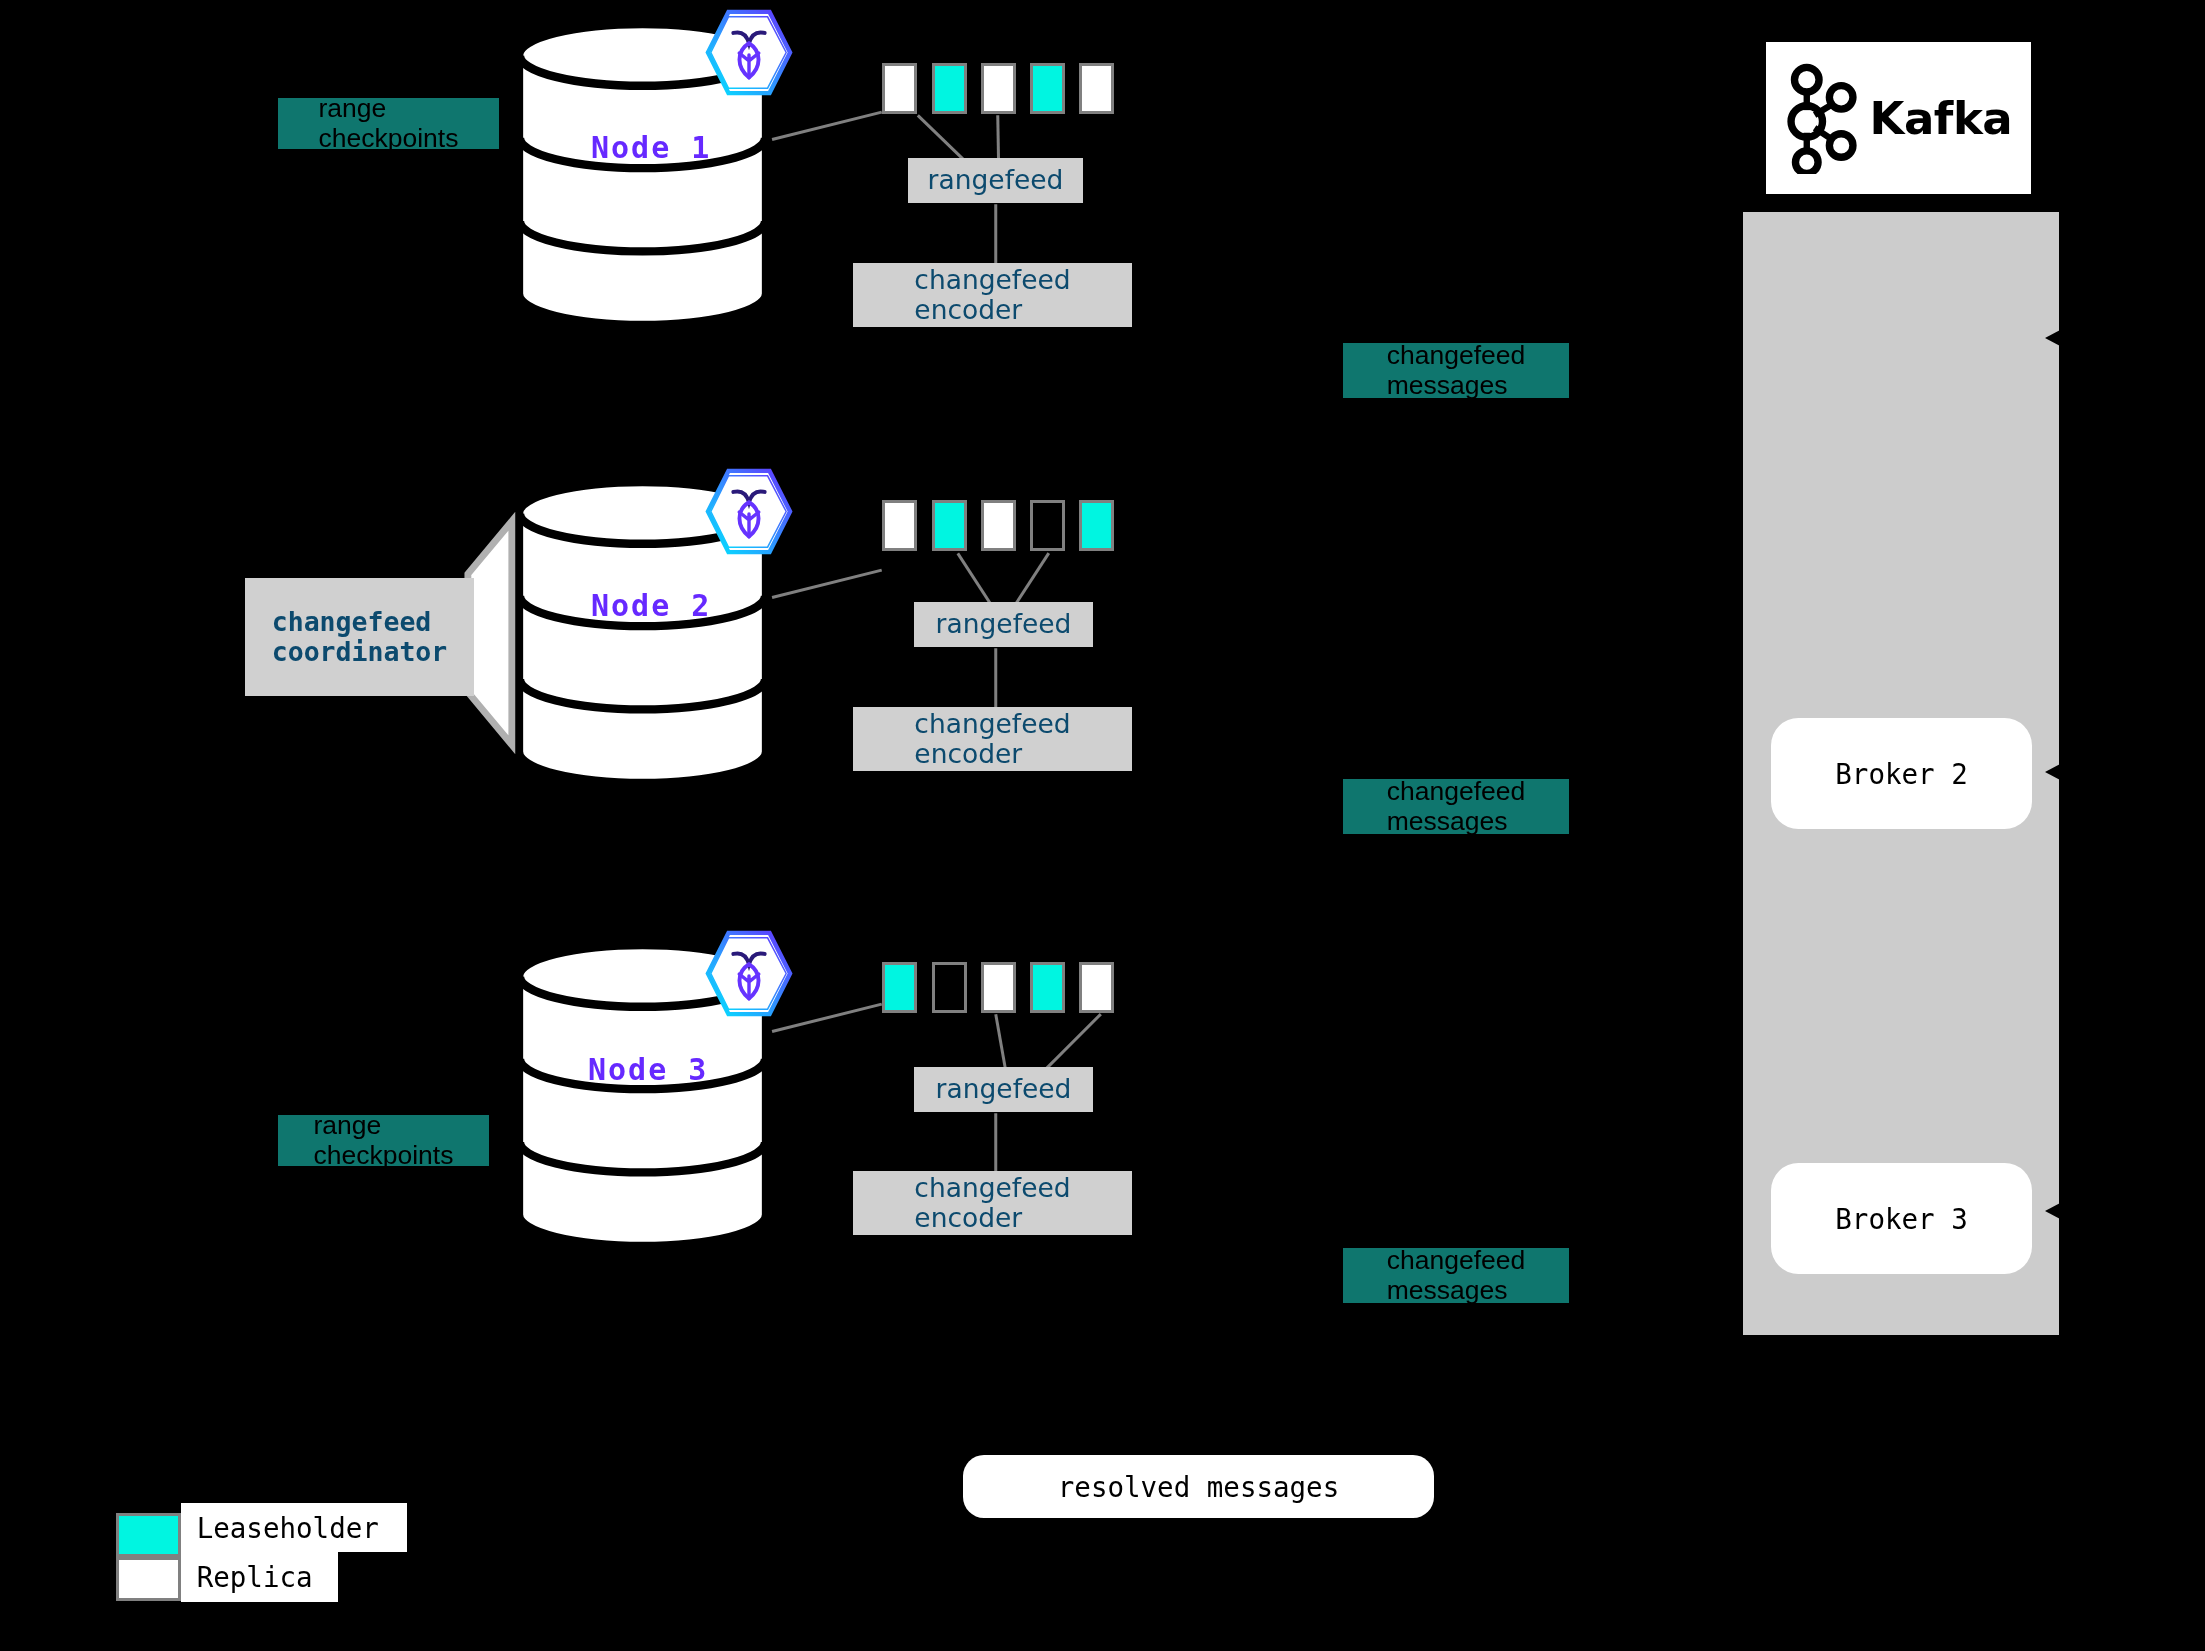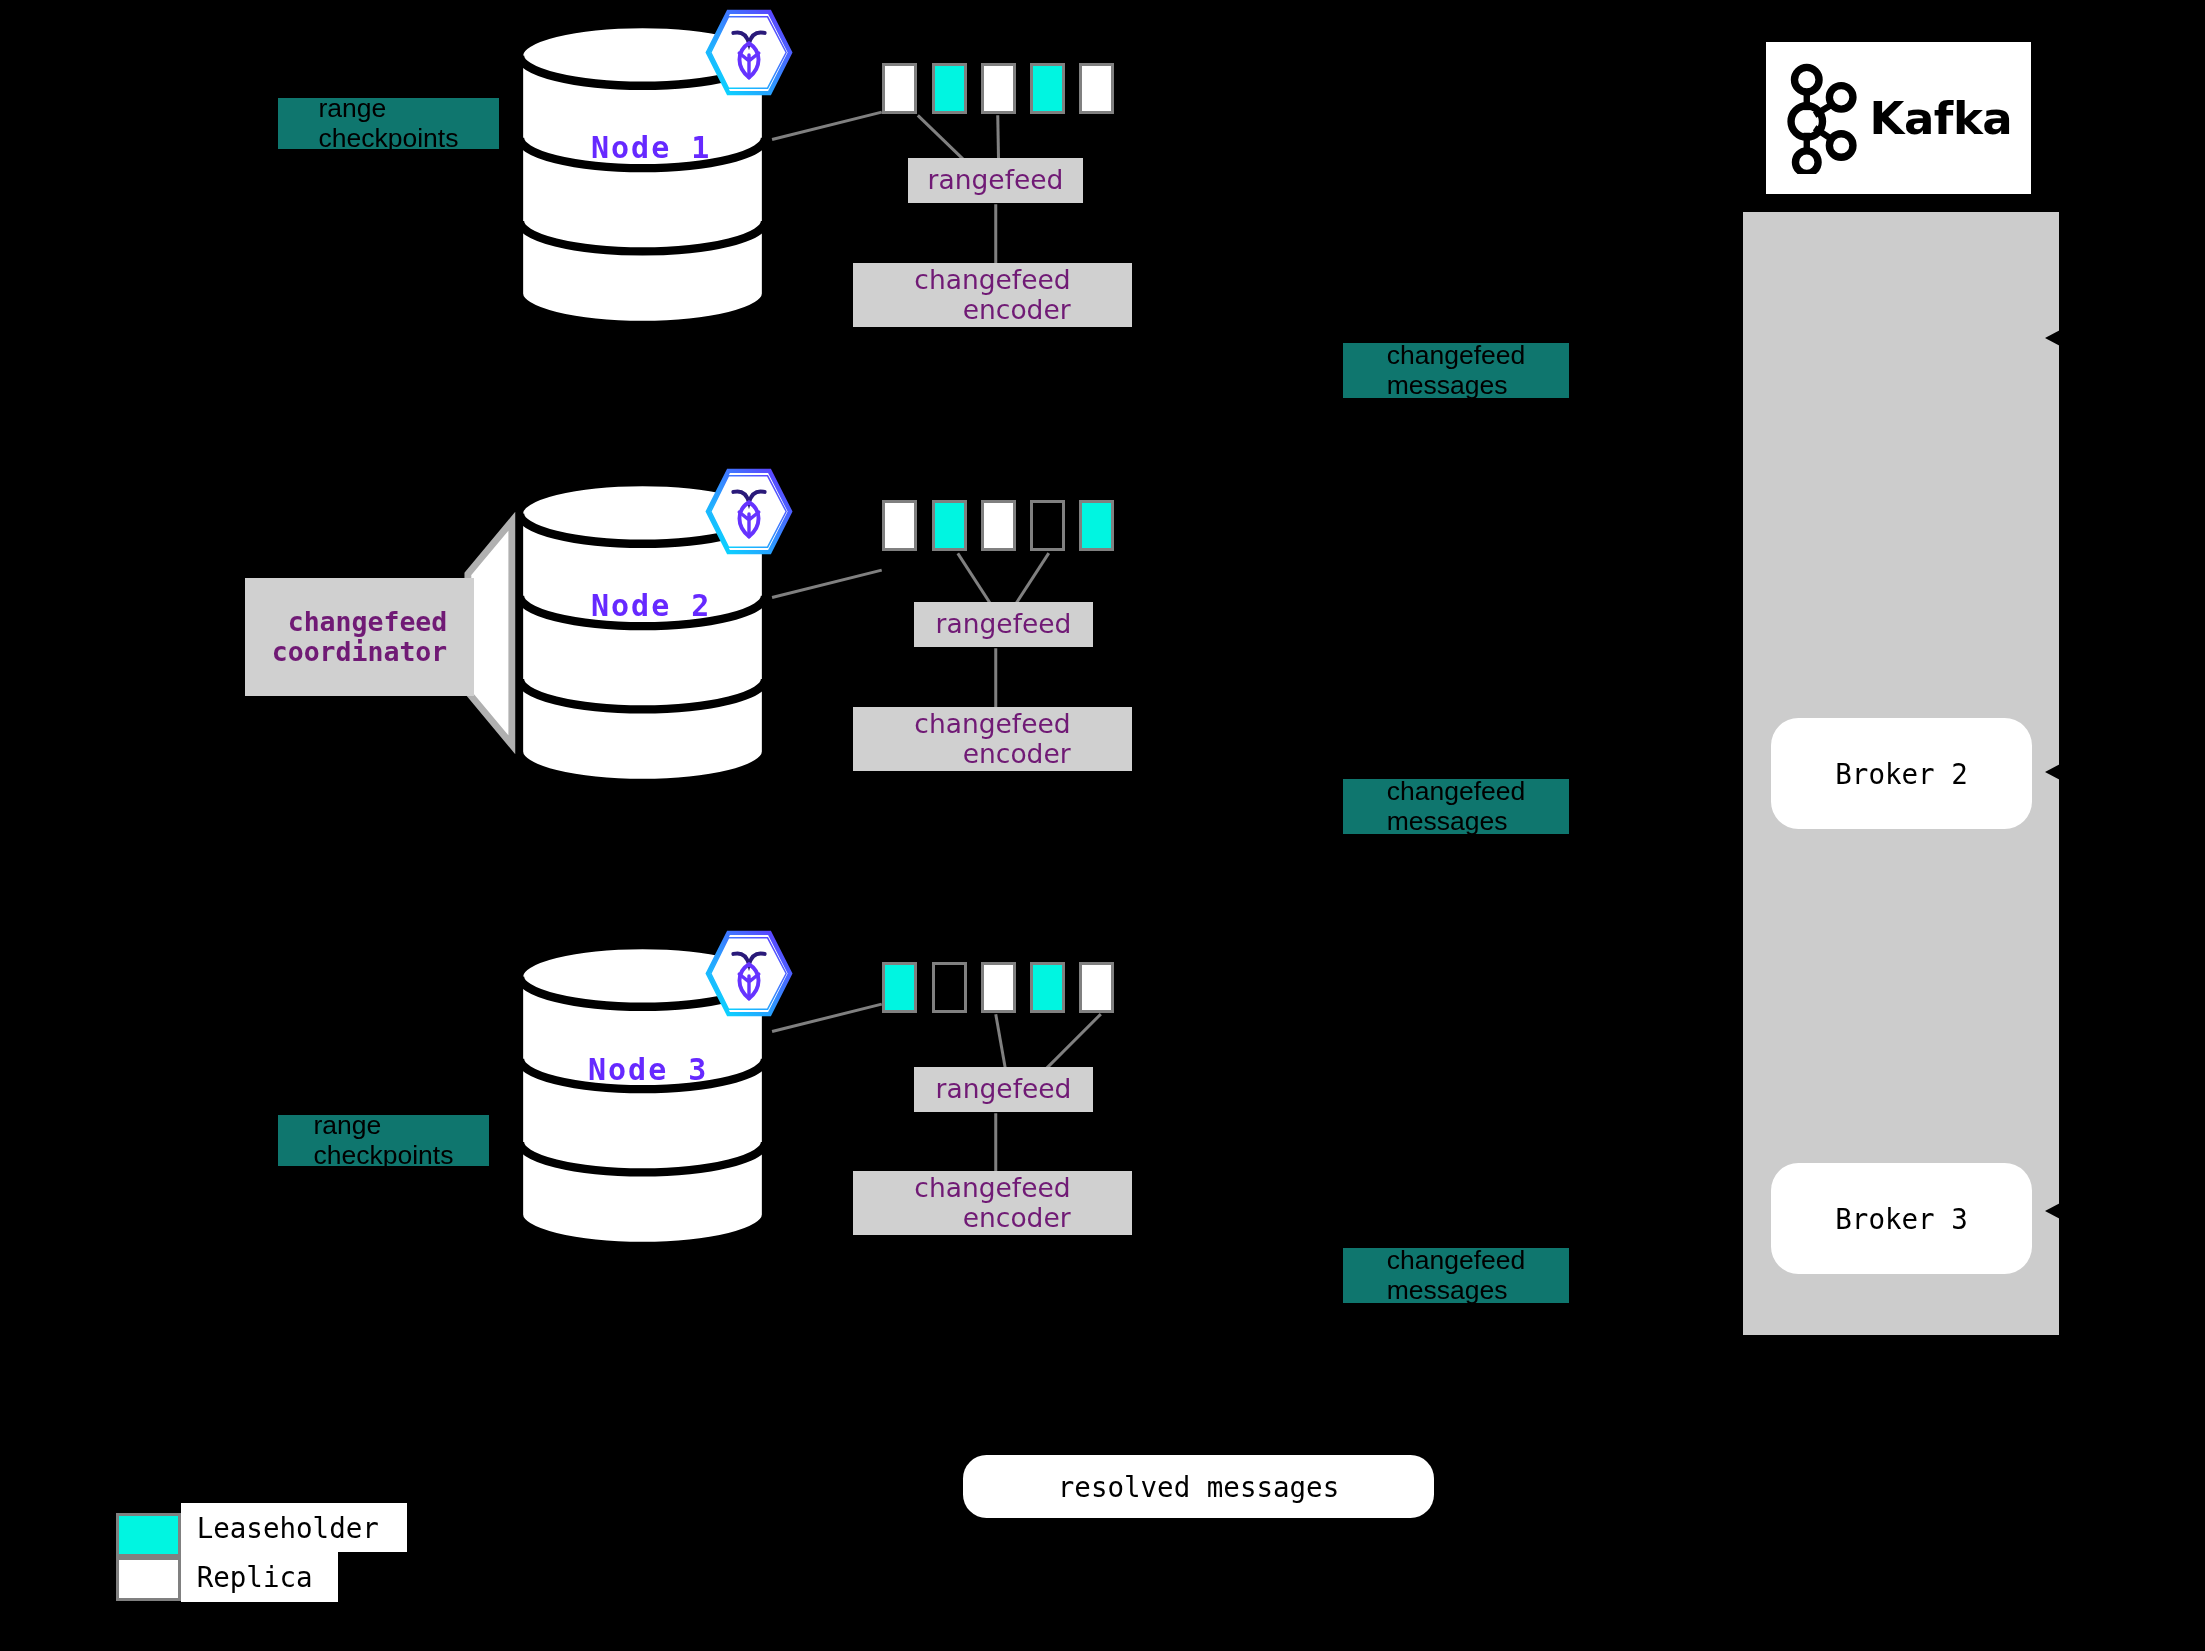--- a/index.html
+++ b/index.html
@@ -28,25 +28,25 @@
     display: flex;
     align-items: center;
     justify-content: center;
     overflow: hidden;
     white-space: pre-line;
   }
 
   
   .graybox {
     background: #d0d0d0;
-    color: #701a75;
+    color: #0c4a6e;
     font-family: "DejaVu Sans", sans-serif;
     font-size: 26.5px;
     line-height: 1.15;
-    text-align: right;
+    text-align: left;
     display: flex;
     align-items: center;
     justify-content: center;
     white-space: pre-line;
   }
   .graybox.bold {
     font-family: "DejaVu Sans Mono", monospace;
     font-weight: bold;
   }
 
@@ -335,21 +335,21 @@
   <div class="broker" style="left:1771px; top:718px; width:261px; height:111px;">Broker 2</div>
   <div class="broker" style="left:1771px; top:1163px; width:261px; height:111px;">Broker 3</div>
 
   <div class="arrowhead" style="left:2045px; top:329px;
        border-top:9.8px solid transparent; border-bottom:9.8px solid transparent; border-right:17.6px solid #000000;"></div>
   <div class="arrowhead" style="left:2045px; top:763px;
        border-top:9.8px solid transparent; border-bottom:9.8px solid transparent; border-right:17.6px solid #000000;"></div>
   <div class="arrowhead" style="left:2045px; top:1202px;
        border-top:9.8px solid transparent; border-bottom:9.8px solid transparent; border-right:17.6px solid #000000;"></div>
 
-  <div id="resolved-pill" style="left:963px; top:1455px; width:471px; height:63px;">resolved messages</div>
+  <div id="resolved-pill" style="left:963px; top:1455px; width:471px; height:63px;border-radius:21px;">resolved messages</div>
 
   <div class="abs">
     <div class="legend-swatch" style="left:116px; top:1513px; width:65px; height:44px; background:#00f5e1;"></div>
     <div class="legend-text" style="left:181px; top:1503px; width:226px; height:49px;">Leaseholder</div>
 
     <div class="legend-swatch" style="left:116px; top:1557px; width:65px; height:44px; background:#ffffff;"></div>
     <div class="legend-text" style="left:181px; top:1552px; width:157px; height:50px;">Replica</div>
   </div>
 
 </div>

